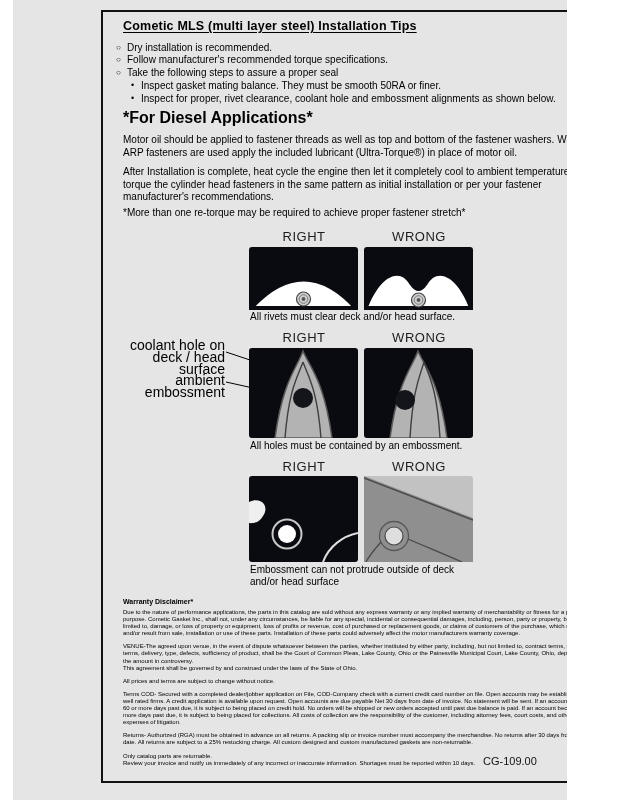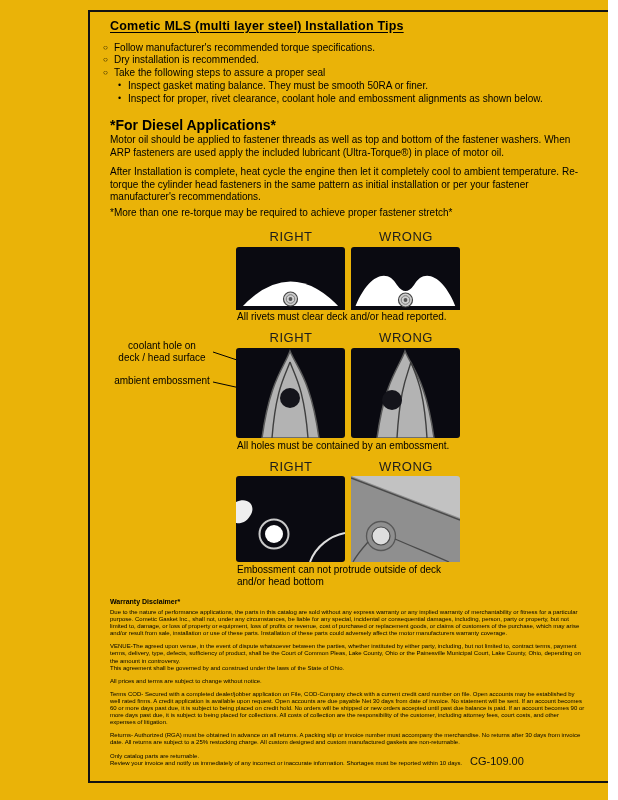--- a/index.html
+++ b/index.html
@@ -1,63 +1,63 @@
 <!DOCTYPE html>
 <html><head>
 <meta charset="utf-8">
 <style>
   * { margin:0; padding:0; box-sizing:border-box; }
   html,body { background:#ffffff; }
   .page {
-    position:relative; width:608px; height:800px; background:#eab308;
-    font-family:"Liberation Sans", sans-serif; color:#000; overflow:hidden;
+    position:relative; width:554px; height:800px; background:#e5e5e5;
+    font-family:"Liberation Sans", sans-serif; color:#000; overflow:hidden;margin-left:13px;
   }
   .frame {
     position:absolute; left:88px; top:10px; width:527px; height:773px;
     border:2px solid #121212;
   }
   .title {
     position:absolute; left:110px; top:19px; font-size:12.5px; font-weight:bold;
     text-decoration:underline; text-underline-offset:2px; letter-spacing:0.2px;
   }
   .list { position:absolute; left:103px; top:42px; }
   .b-row { font-size:10px; line-height:12.3px; white-space:nowrap; }
   .b-row .mk { display:inline-block; width:11px; font-size:8px; vertical-align:1px; }
   .b-row.sub { padding-left:15px; }
   .b-row.sub .mk { font-size:9px; width:10px; }
-  .h-diesel { position:absolute; left:110px; top:117px; font-size:14px; font-weight:bold; }
+  .h-diesel { position:absolute; left:110px; top:109px; font-size:16px; font-weight:bold; }
   .para { position:absolute; left:110px; width:482px; font-size:10px; line-height:12.6px; }
   .p-oil { top:134px; }
   .p-heat { top:166px; }
   .p-retorque { top:207px; }
   .fig-label { position:absolute; width:110px; text-align:center; font-size:13px; letter-spacing:0.5px; color:#1c1c1c; }
   .fig-panel { position:absolute; display:block; }
   .fig-caption { position:absolute; left:237px; font-size:10px; line-height:12.4px; }
-  .side-label { position:absolute; left:112px; width:100px; text-align:center; font-size:10px; line-height:11.8px; }
+  .side-label { position:absolute; left:112px; width:100px; text-align:right; font-size:14px; line-height:11.8px; }
   .warranty { position:absolute; left:110px; top:598px; width:476px; }
   .warranty h2 { font-size:7px; font-weight:bold; margin-bottom:4px; }
   .wp { font-size:6px; line-height:7.1px; margin-bottom:6px; color:#000; }
   .wp.tight { margin-bottom:0; }
   .footer-code { position:absolute; left:470px; top:755px; width:142px; font-size:11px; color:#111; }
   svg { display:block; }
 </style>
 </head>
 <body>
 
 <div class="page">
   <div class="frame"></div>
 
   <h1 class="title">Cometic MLS (multi layer steel) Installation Tips</h1>
 
   <div class="list">
     <div class="b-row">
-      <span class="mk">○</span><span>Follow manufacturer's recommended torque specifications.</span>
+      <span class="mk">○</span><span>Dry installation is recommended.</span>
     </div>
     <div class="b-row">
-      <span class="mk">○</span><span>Dry installation is recommended.</span>
+      <span class="mk">○</span><span>Follow manufacturer's recommended torque specifications.</span>
     </div>
     <div class="b-row">
       <span class="mk">○</span><span>Take the following steps to assure a proper seal</span>
     </div>
     <div class="b-row sub">
       <span class="mk">•</span><span>Inspect gasket mating balance.  They must be smooth 50RA or finer.</span>
     </div>
     <div class="b-row sub">
       <span class="mk">•</span><span>Inspect for proper, rivet clearance, coolant hole and embossment alignments as shown below.</span>
     </div>
@@ -82,21 +82,21 @@
 
   <svg class="fig-panel" style="left:351px; top:247px;" width="109" height="63" viewBox="0 0 109 63">
     <rect width="109" height="63" rx="3" fill="#0a0a11"></rect>
     <path d="M3,63 C16,28 36,20 46,38 Q54.5,50 63,38 C73,20 93,28 106,63 Z" fill="#ffffff"></path>
     <rect y="59" width="109" height="4" fill="#0a0a11"></rect>
     <circle cx="54.5" cy="53" r="7" fill="#cfcfcf" stroke="#444" stroke-width="1.2"></circle>
     <circle cx="54.5" cy="53" r="4.3" fill="none" stroke="#7a7a7a" stroke-width="1"></circle>
     <circle cx="54.5" cy="53" r="1.9" fill="#555"></circle>
   </svg>
 
-  <div class="fig-caption" style="top:311px;">All rivets must clear deck and/or head reported.</div>
+  <div class="fig-caption" style="top:311px;">All rivets must clear deck and/or head surface.</div>
 
   <div class="fig-label" style="left:236px; top:330px;">RIGHT</div>
   <div class="fig-label" style="left:351px; top:330px;">WRONG</div>
 
   <div class="side-label" style="top:340px;">
     <div>coolant hole on</div>
     <div>deck / head surface</div>
   </div>
   <div class="side-label" style="top:375px;">ambient embossment</div>
 
@@ -137,21 +137,21 @@
   <svg class="fig-panel" style="left:351px; top:476px;" width="109" height="86" viewBox="0 0 109 86">
     <rect width="109" height="86" rx="3" fill="#c2c2c2"></rect>
     <path d="M0,0 L109,42 L109,86 L0,86 Z" fill="#8f8f8f"></path>
     <path d="M0,2 L109,44" stroke="#4a4a4a" stroke-width="1.5"></path>
     <circle cx="30" cy="60" r="9" fill="#dedede" stroke="#4a4a4a" stroke-width="1.2"></circle>
     <circle cx="30" cy="60" r="14.5" fill="none" stroke="#585858" stroke-width="1.3"></circle>
     <path d="M17,66 C10,74 5,80 2,86" fill="none" stroke="#4a4a4a" stroke-width="1.3"></path>
     <path d="M44,63 C60,70 80,78 98,86" fill="none" stroke="#4a4a4a" stroke-width="1.3"></path>
   </svg>
 
-  <div class="fig-caption" style="top:564px; width:232px;">Embossment can not protrude outside of deck and/or head bottom</div>
+  <div class="fig-caption" style="top:564px; width:232px;">Embossment can not protrude outside of deck and/or head surface</div>
 
   <div class="warranty">
     <h2>Warranty Disclaimer*</h2>
     <p class="wp">Due to the nature of performance applications, the parts in this catalog are sold without any express warranty or any implied warranty of merchantability or fitness for a particular purpose.  Cometic Gasket Inc., shall not, under any circumstances, be liable for any special, incidental or consequential damages, including, person, party or property, but not limited to, damage, or loss of property or equipment, loss of profits or revenue, cost of purchased or replacement goods, or claims of customers of the purchase, which may arise and/or result from sale, installation or use of these parts.  Installation of these parts could adversely affect the motor manufacturers warranty coverage.</p>
     <p class="wp tight">VENUE-The agreed upon venue, in the event of dispute whatsoever between the parties, whether instituted by either party, including, but not limited to, contract terms, payment terms, delivery, type, defects, sufficiency of product, shall be the Court of Common Pleas, Lake County, Ohio or the Painesville Municipal Court, Lake County, Ohio, depending on the amount in controversy.</p>
     <p class="wp">This agreement shall be governed by and construed under the laws of the State of Ohio.</p>
     <p class="wp">All prices and terms are subject to change without notice.</p>
     <p class="wp">Terms COD- Secured with a completed dealer/jobber application on File, COD-Company check with a current credit card number on file.  Open accounts may be established by well rated firms.  A credit application is available upon request.  Open accounts are due payable Net 30 days from date of invoice.  No statement will be sent.  If an account becomes 60 or more days past due, it is subject to being placed on credit hold.  No orders will be shipped or new orders accepted until past due balance is paid.  If an account becomes 90 or more days past due, it is subject to being placed for collections.  All costs of collection are the responsibility of the customer, including attorney fees, court costs, and other expenses of litigation.</p>
     <p class="wp">Returns- Authorized (RGA) must be obtained in advance on all returns.  A packing slip or invoice number must accompany the merchandise.  No returns after 30 days from invoice date.  All returns are subject to a 25% restocking charge.  All custom designed and custom manufactured gaskets are non-returnable.</p>
     <p class="wp tight">Only catalog parts are returnable.</p>

